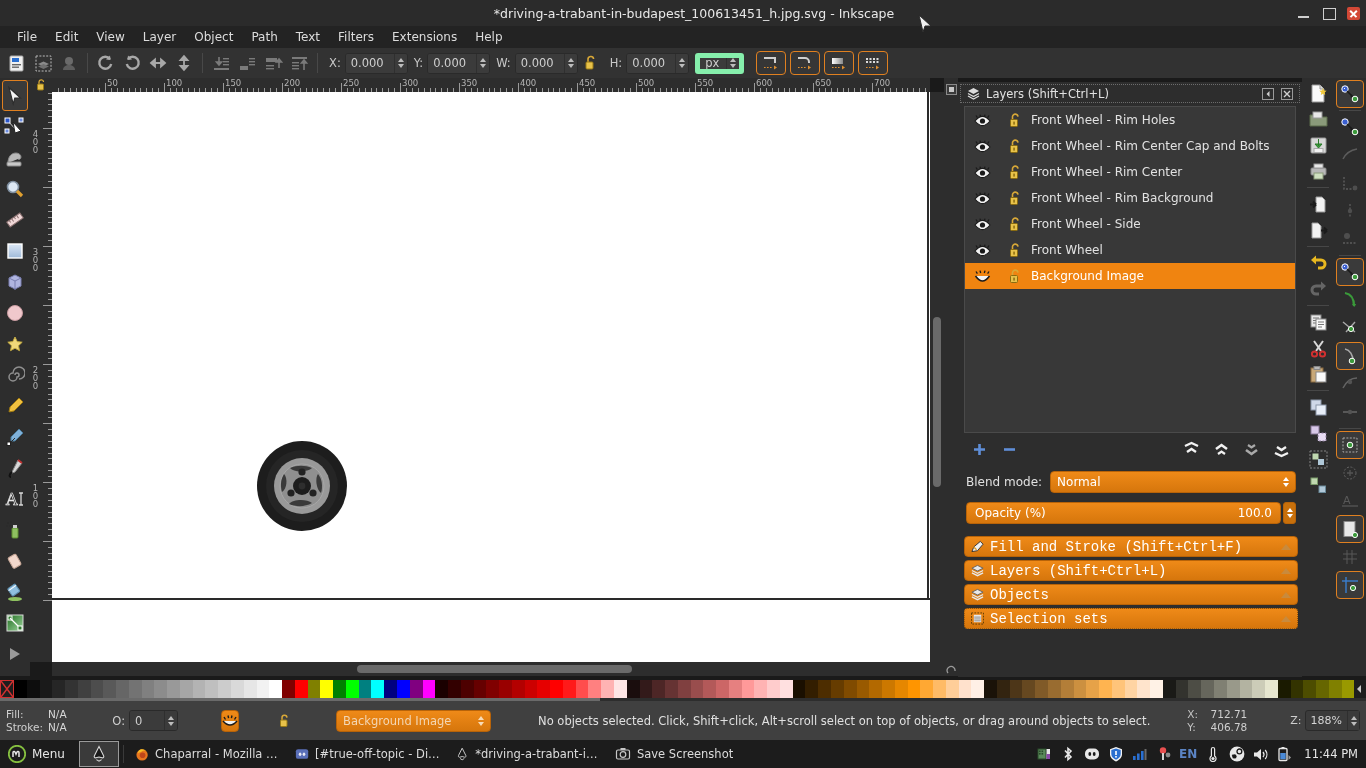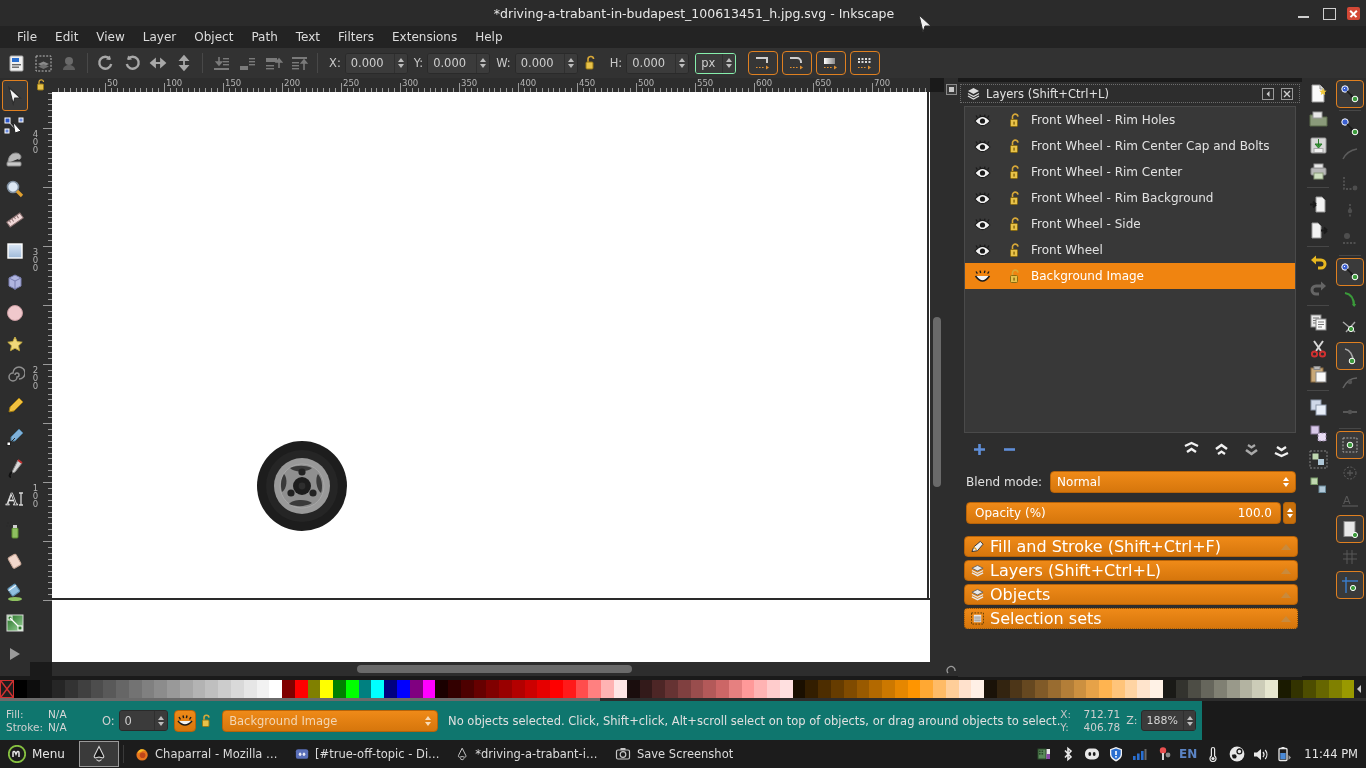--- a/index.html
+++ b/index.html
@@ -58,21 +58,21 @@
     width: 48px; padding: 0 5px; display:flex; align-items:center;
     font-size: 11.5px; color: #cfcfcf; background: #3b3b3b;
   }
   .spin .arr {
     width: 13px; background: #3b3b3b; border-left: 1px solid #2f2f2f;
     display: flex; flex-direction: column; justify-content: center; align-items: center; gap: 2px;
   }
   .spin .arr i { width:0;height:0;border-left:3px solid transparent;border-right:3px solid transparent; }
   .spin .arr i.up { border-bottom: 4px solid #bdbdbd; }
   .spin .arr i.dn { border-top: 4px solid #bdbdbd; }
-  .spin.units { border: 1px solid #86efac; }
+  .spin.units { border: 5px solid #86efac; }
   .spin.units .val { width: 26px; }
   .obtn {
     width: 30px; height: 24px; margin: 0 2px; border: 1px solid #e08020; border-radius: 4px;
     display:flex; align-items:center; justify-content:center; cursor:pointer; background:#363636;
   }
 
   
   .toolbox {
     position: absolute; top: 78px; left: 0; width: 30px; height: 598px;
     background: #2d2d2d; display: flex; flex-direction: column; align-items: center; padding-top: 2px;
@@ -162,21 +162,21 @@
   .opspin i.up { border-bottom:4px solid #fff; }
   .opspin i.dn { border-top:4px solid #fff; }
 
   .dtabs { position:absolute; top:454px; left:6px; width:334px; }
   .dtab {
     height: 21px; margin-bottom: 3px; border-radius: 4px;
     background: linear-gradient(#ef8a18,#d6760c); border:1px solid #b86308;
     display:flex; align-items:center; gap:6px; padding: 0 6px; cursor:pointer;
   }
   .dtab.dotted { border: 1px dotted #8a4f08; }
-  .dtab .dtname { flex:1; font-size: 16px; color:#fff; }
+  .dtab .dtname { flex:1; font-size: 14px; color:#fff;font-family:Liberation Mono, monospace; }
   .dtab .dtarr { width:0;height:0;border-left:5px solid transparent;border-right:5px solid transparent;border-bottom:6px solid #c98a3c; }
 
   
   .cmdbar {
     position: absolute; top: 78px; left: 1302px; width: 32px; height: 598px;
     background: #2d2d2d; display:flex; flex-direction:column; align-items:center; padding-top:2px;
   }
   .cbtn2 { width:28px;height:26px;display:flex;align-items:center;justify-content:center;cursor:pointer;border-radius:3px; }
   .cdiv { width:22px;height:1px;background:#474747;margin:3px 0; }
 
@@ -186,21 +186,21 @@
   }
   .sbtn { width:28px;height:28px;display:flex;align-items:center;justify-content:center;cursor:pointer;border-radius:4px; }
   .sbtn.on { border:1px solid #e08020; background:#3a3a3a; }
   .sdiv { width:22px;height:1px;background:#474747;margin:2px 0; }
 
   
   .palette { position: absolute; top: 680px; left: 0; width: 1366px; height: 18px; display:flex; background:#1e1e1e; }
   .pal-sw { height: 18px; cursor: pointer; }
 
   
-  .statusbar { position:absolute; top:701px; left:0; width:1202px; height: 39px; background:#0f766e; display:flex; align-items:center; }
+  .statusbar { position:absolute; top:701px; left:0; width:1366px; height: 39px; background:#404040; display:flex; align-items:center;gap:37px; }
   .fs-block { width: 100px; padding-left:6px; }
   .fs-line { display:flex; font-size:10.5px; color:#cfcfcf; line-height:13px; }
   .fs-line .k { width:42px; }
   .fs-line .v { color:#d8d8d8; }
   .obox { display:flex; align-items:center; margin-left: 8px; }
   .obox .olbl { font-size:11.5px; color:#d0d0d0; margin-right:4px; }
   .layersel {
     width: 230px; height: 22px; margin-left: 8px; border-radius: 4px;
     background: linear-gradient(#ef8a18,#d6760c); border:1px solid #b86308;
     display:flex;align-items:center;padding:0 6px;cursor:pointer;

